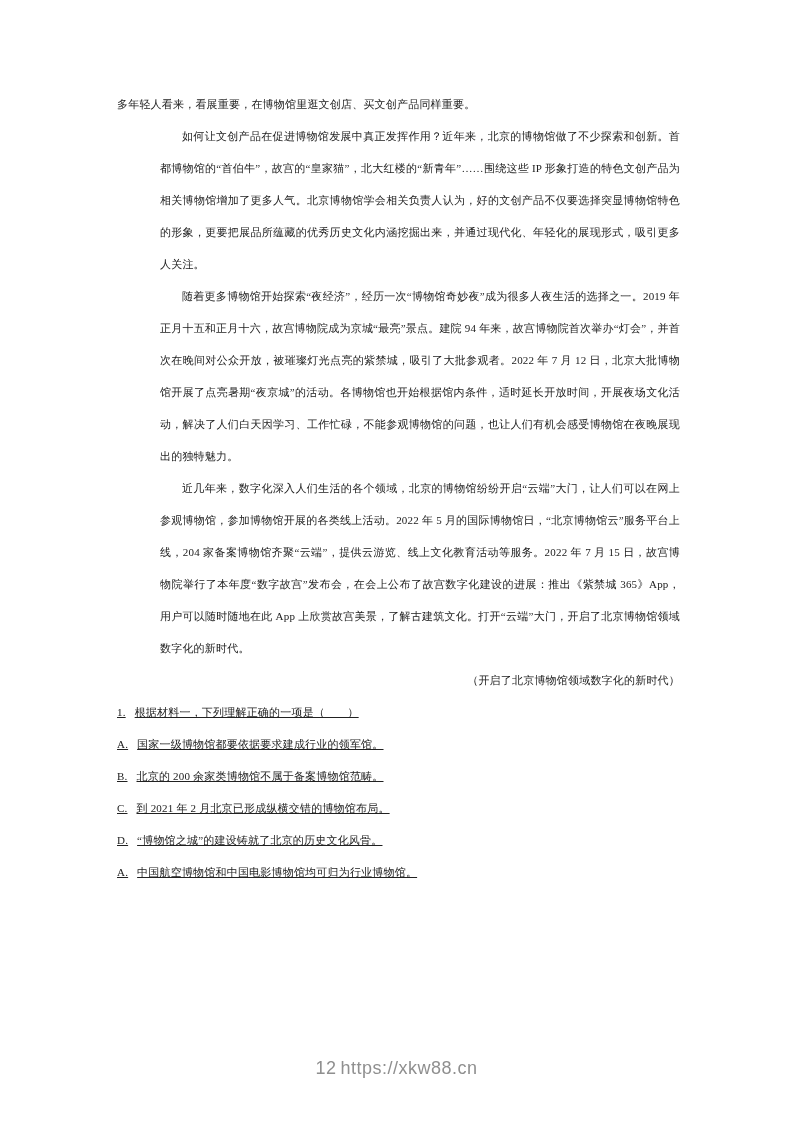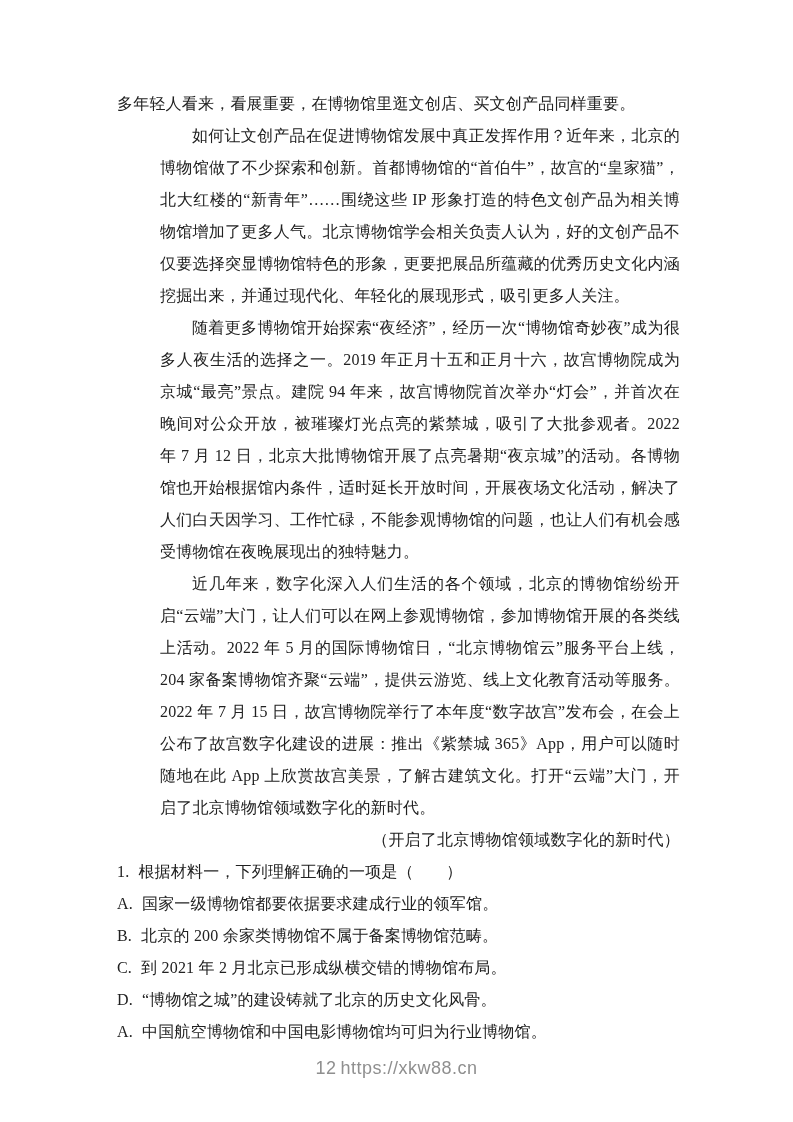--- a/index.html
+++ b/index.html
@@ -14,39 +14,40 @@
     background: #ffffff;
     overflow: hidden;
     font-family: "Liberation Serif", "DejaVu Serif", serif;
     color: #212121;
   }
   .content {
     position: absolute;
     left: 117px;
     top: 88px;
     width: 563px;
-    font-size: 16px;
+    font-size: 11px;
     line-height: 32px;
     text-align: justify;
     letter-spacing: 0.2px;
   }
   .para {
     margin: 0;
     padding: 0;
   }
   .indent {
     text-indent: 2em;
     margin-left: 43px;
   }
   .attribution {
     text-align: right;
   }
   .q-line, .opt-line {
     margin: 0;
     padding: 0;
+    text-decoration: underline;
   }
   .q-num, .opt-label {
     margin-right: 9px;
   }
   .emph {
     -webkit-text-emphasis: filled dot;
     -webkit-text-emphasis-position: under left;
     text-emphasis: filled dot;
     text-emphasis-position: under left;
   }

